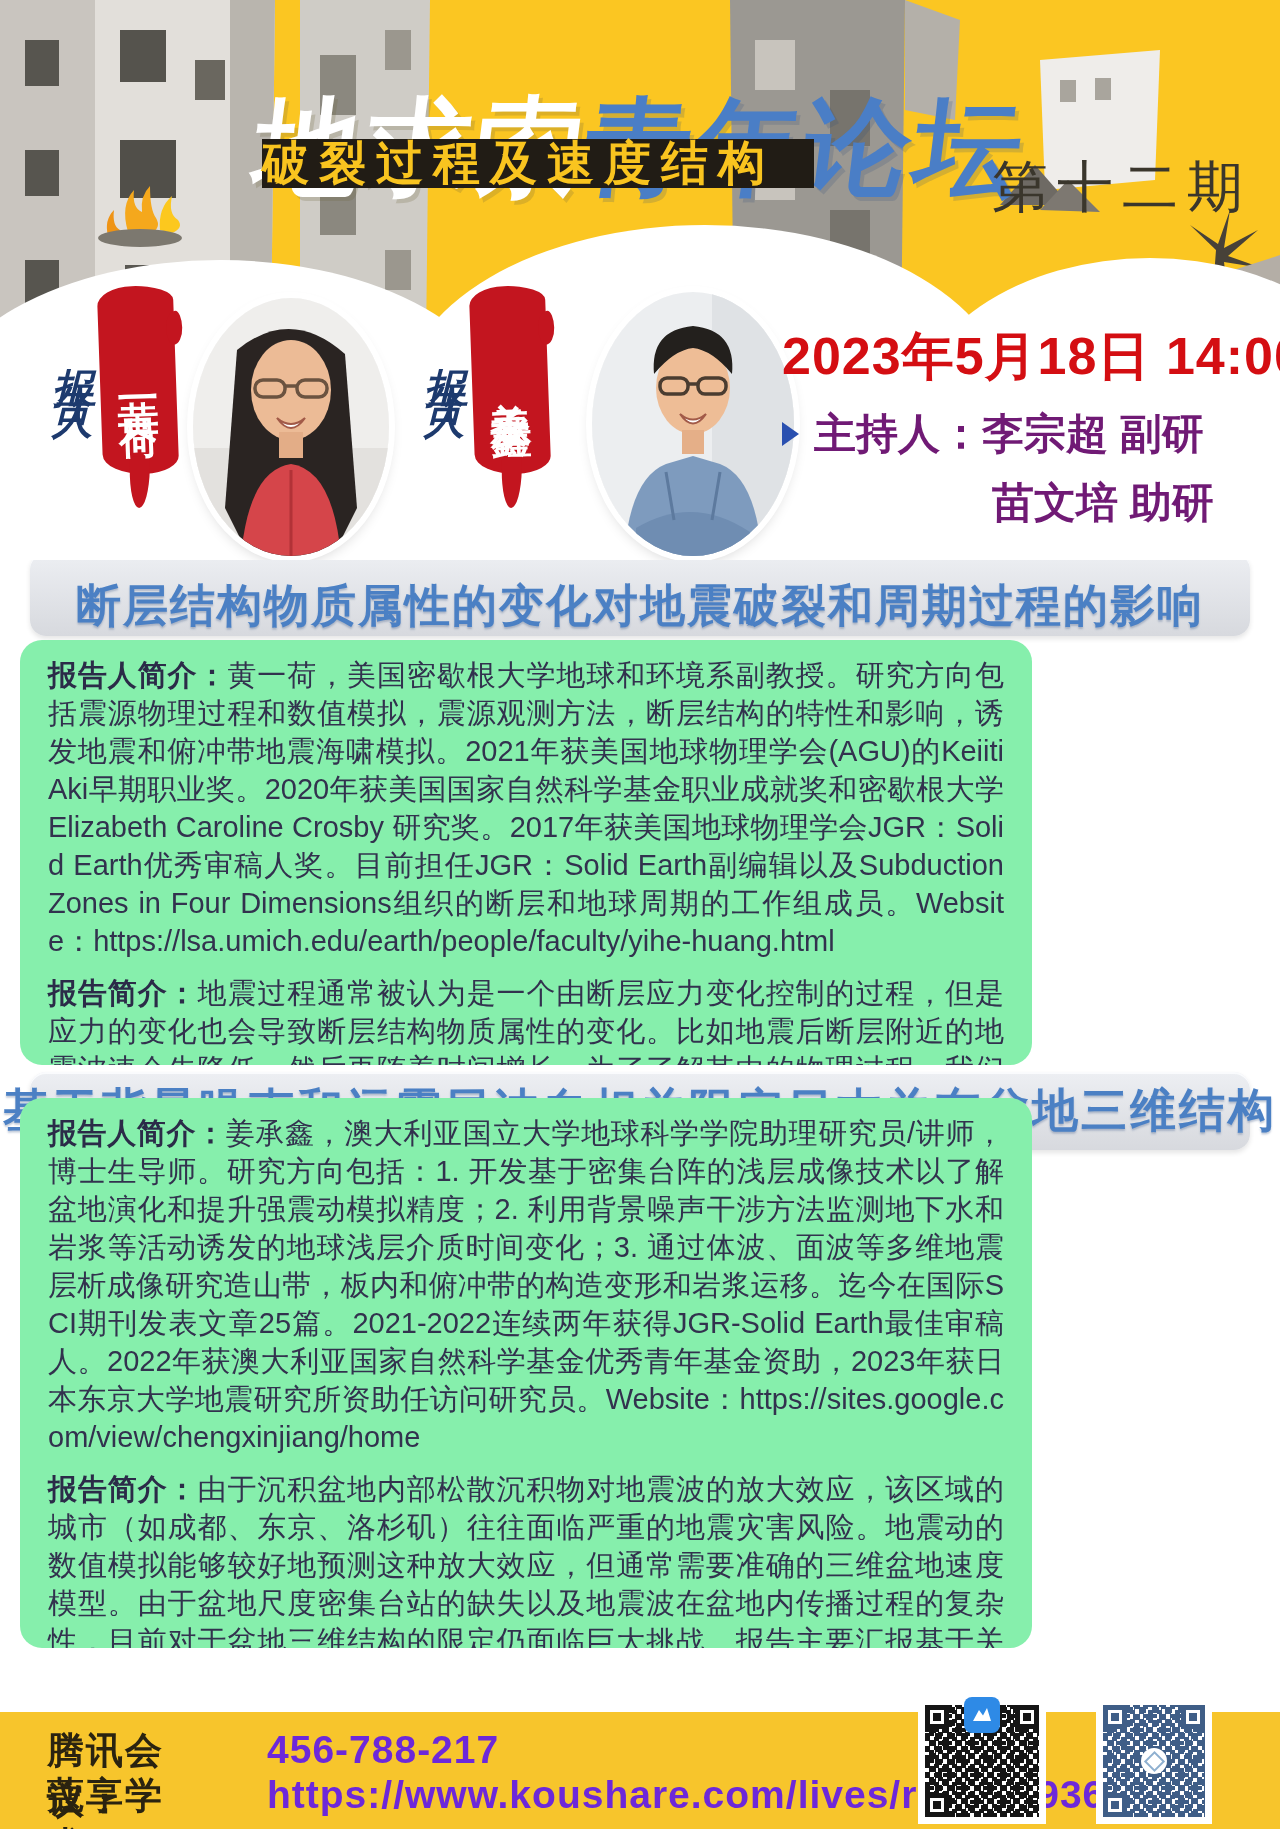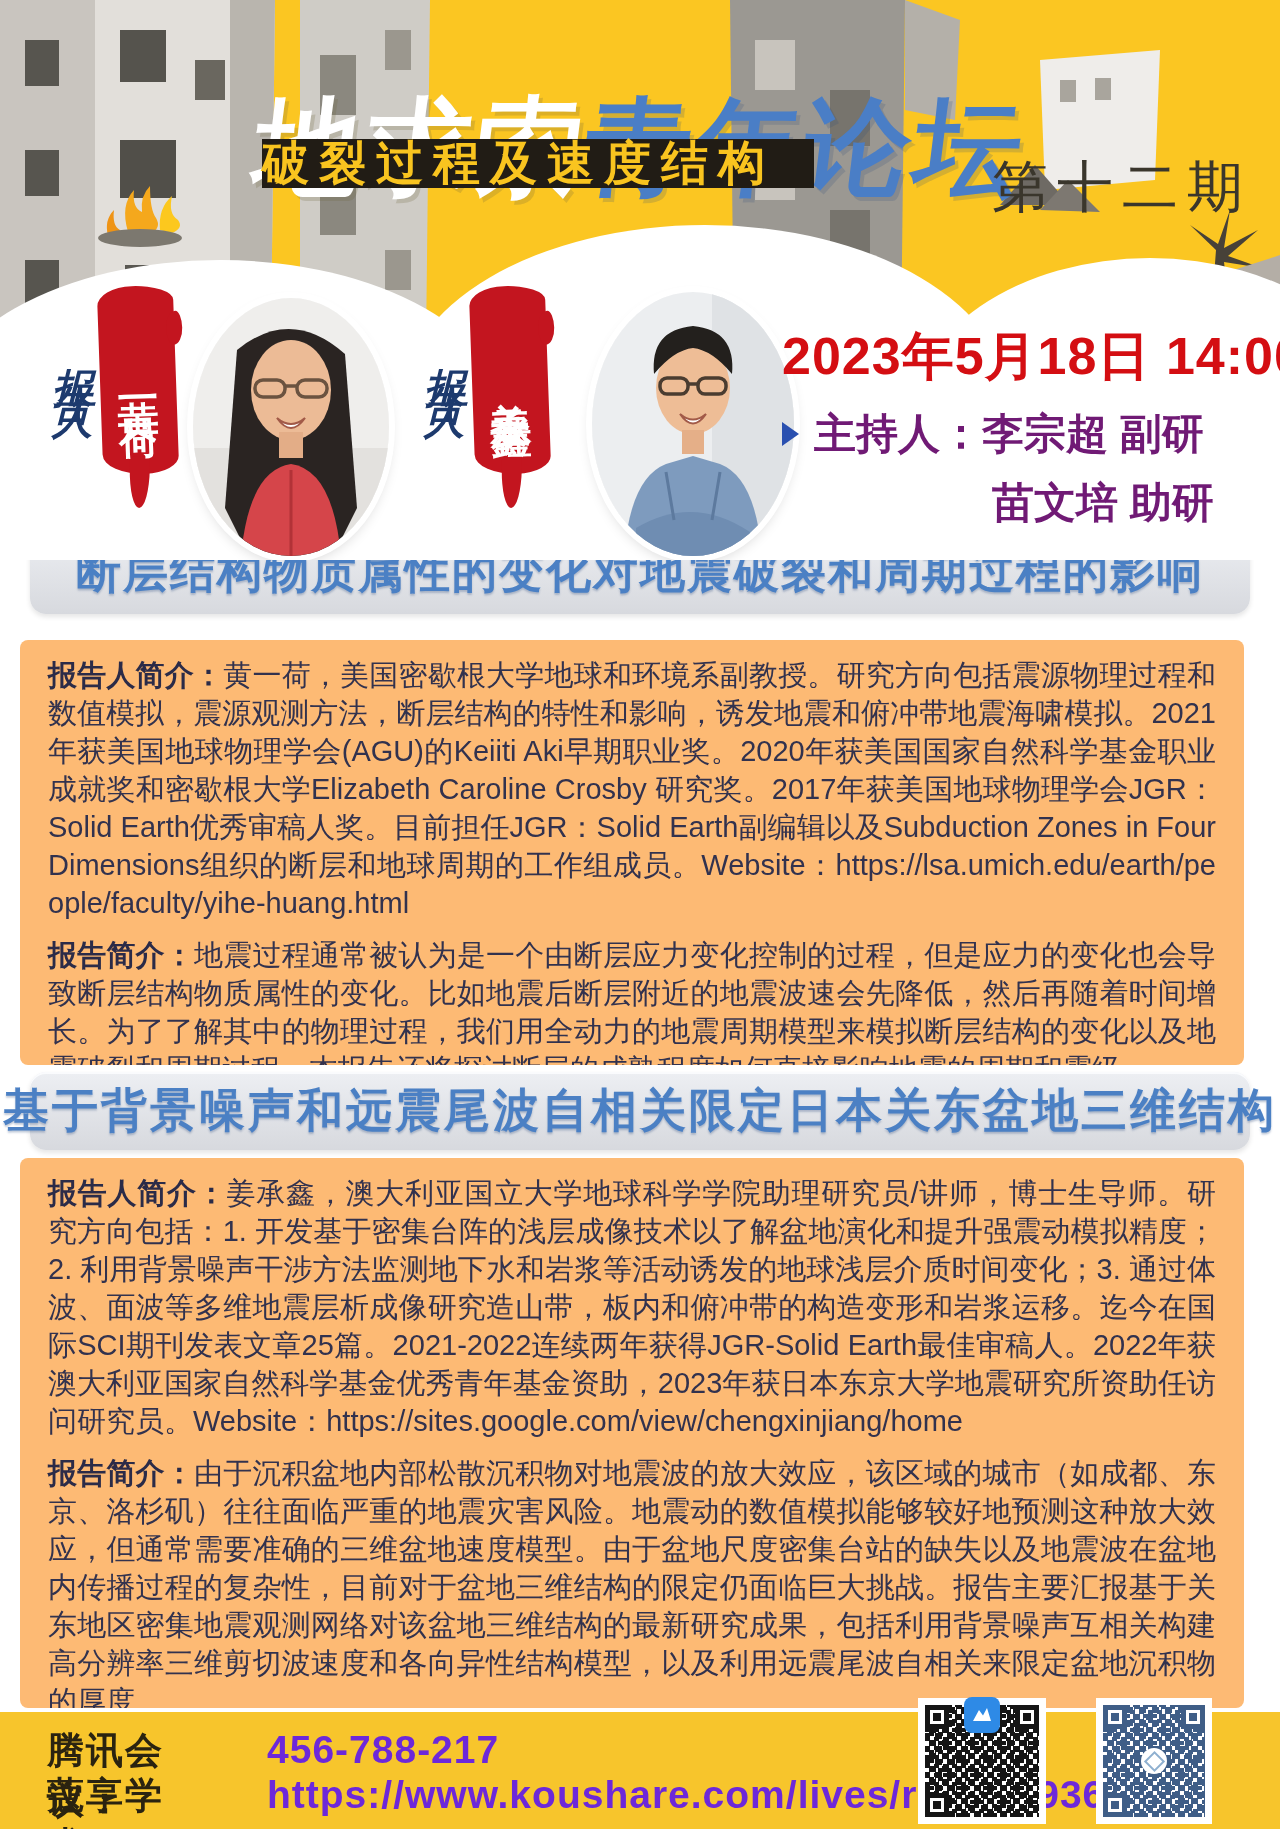--- a/index.html
+++ b/index.html
@@ -50,27 +50,27 @@
        border-bottom:12px solid transparent;margin-right:15px;flex:0 0 auto;}
   .info-label,.info-value{color:#701a75;font-size:42px;font-weight:900;}
   .indent2{margin-left:210px;}
 
   
   .banner{position:absolute;left:30px;width:1220px;background:linear-gradient(#edeff3,#d7d9de);
           border-radius:16px;display:flex;align-items:center;justify-content:center;
           box-shadow:inset 0 2px 0 #fafbfd,0 3px 5px rgba(0,0,0,.10);}
   .banner span{color:#4b80c4;font-weight:900;white-space:nowrap;
                text-shadow:0 2px 2px rgba(50,80,130,.30);}
-  .b1{top:530px;height:84px;}  .b1 span{font-size:45px;letter-spacing:2px;}
+  .b1{top:552px;height:84px;align-items:flex-end;}  .b1 span{font-size:45px;letter-spacing:2px;}
   .b2{top:1072px;height:78px;} .b2 span{font-size:46px;letter-spacing:3px;}
 
-  .body-box{position:absolute;left:20px;width:1224px;background:#fdba74;border-radius:8px;
+  .body-box{position:absolute;left:20px;width:1012px;background:#86efac;border-radius:22px;
             padding:16px 28px;box-sizing:border-box;overflow:hidden;}
   .bb1{top:640px;height:425px;}
-  .bb2{top:1158px;height:550px;}
+  .bb2{top:1098px;height:550px;}
   .para{margin:0;color:#32324e;font-size:29px;line-height:38px;text-align:justify;word-break:break-all;}
   .para + .para{margin-top:14px;}
   .plabel{font-weight:900;color:#2b2b48;}
 
   
   .footer{position:absolute;left:0;top:1712px;width:1280px;height:117px;background:#f7c52c;z-index:1;}
   .f-rows{position:absolute;left:47px;top:14px;}
   .f-row{display:flex;align-items:baseline;height:45px;}
   .f-label{color:#2a2310;font-size:37px;font-weight:900;width:186px;letter-spacing:2px;}
   .f-value{color:#6d28d9;font-size:39px;font-weight:600;margin-left:34px;letter-spacing:1px;}

